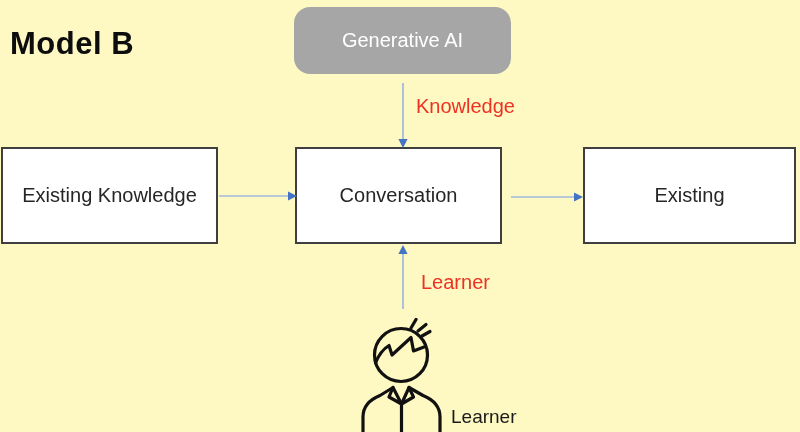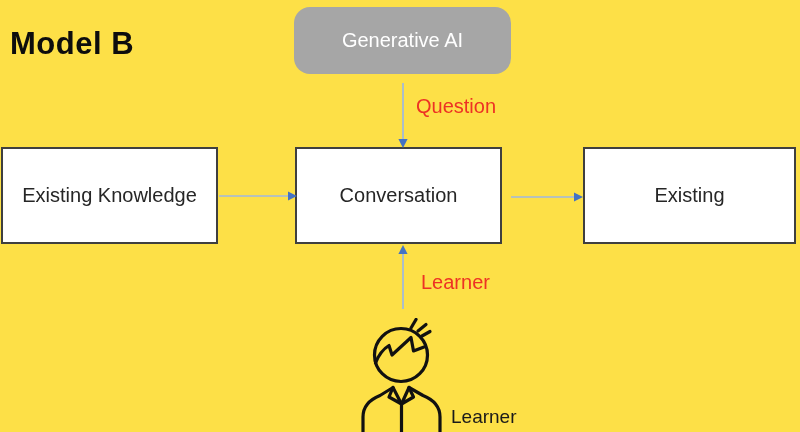--- a/index.html
+++ b/index.html
@@ -5,21 +5,21 @@
   html, body {
     margin: 0;
     padding: 0;
     background: #ffffff;
     font-family: "Liberation Sans", sans-serif;
   }
   .canvas {
     position: relative;
     width: 800px;
     height: 432px;
-    background: #fde047;
+    background: #fef9c3;
     overflow: hidden;
   }
   .diagram-title {
     position: absolute;
     left: 10px;
     top: 26px;
     margin: 0;
     font-size: 31px;
     font-weight: 700;
     color: #0d0d0d;
@@ -124,21 +124,21 @@
       <line x1="511" y1="197" x2="575" y2="197" stroke="#9fb8e0" stroke-width="1.7"></line>
       <polygon points="583,197 574,192.6 574,201.4" fill="#4472c4"></polygon>
     </g>
 
     <g>
       <line x1="403" y1="309" x2="403" y2="253" stroke="#9fb8e0" stroke-width="1.7"></line>
       <polygon points="403,245 398.4,254 407.6,254" fill="#4472c4"></polygon>
     </g>
   </svg>
 
-  <div class="edge-label edge-label-question">Question</div>
+  <div class="edge-label edge-label-question">Knowledge</div>
 
   <div class="edge-label edge-label-answer">Learner</div>
 
   <svg class="learner-icon-svg" viewBox="0 0 90 114" xmlns="http://www.w3.org/2000/svg" fill="none" stroke="#111111" stroke-width="3.2" stroke-linecap="round" stroke-linejoin="round">
 
     <circle cx="43" cy="37" r="26.5"></circle>
 
     <path d="M 17.5,45 C 21,36 26,30.5 31,27.5 L 34,37 L 53,19.5 L 55.5,33 L 66,29"></path>
 
     <path d="M 53,10 L 58,1.5"></path>

